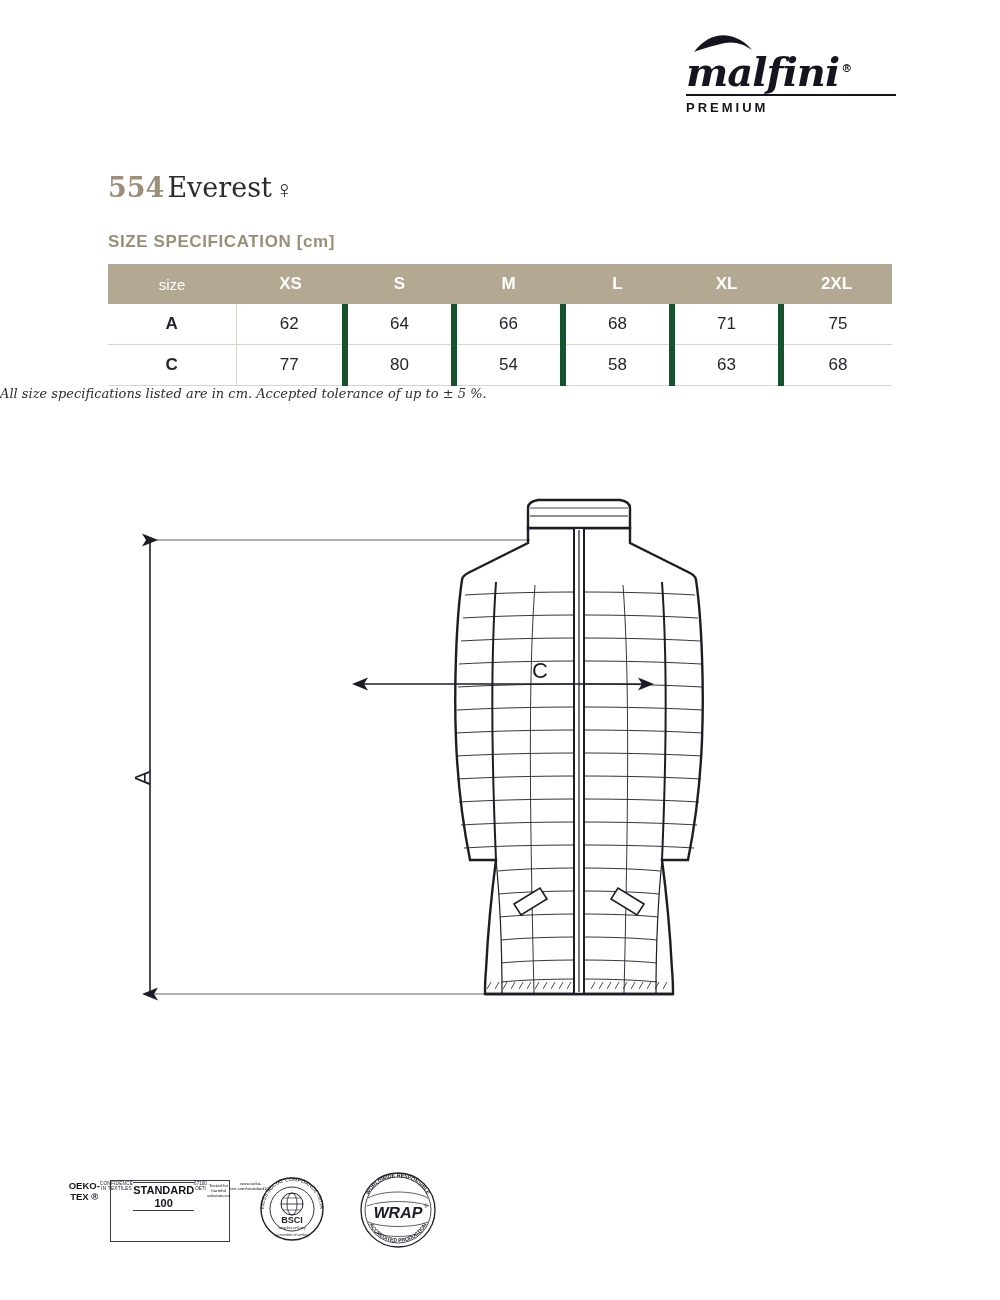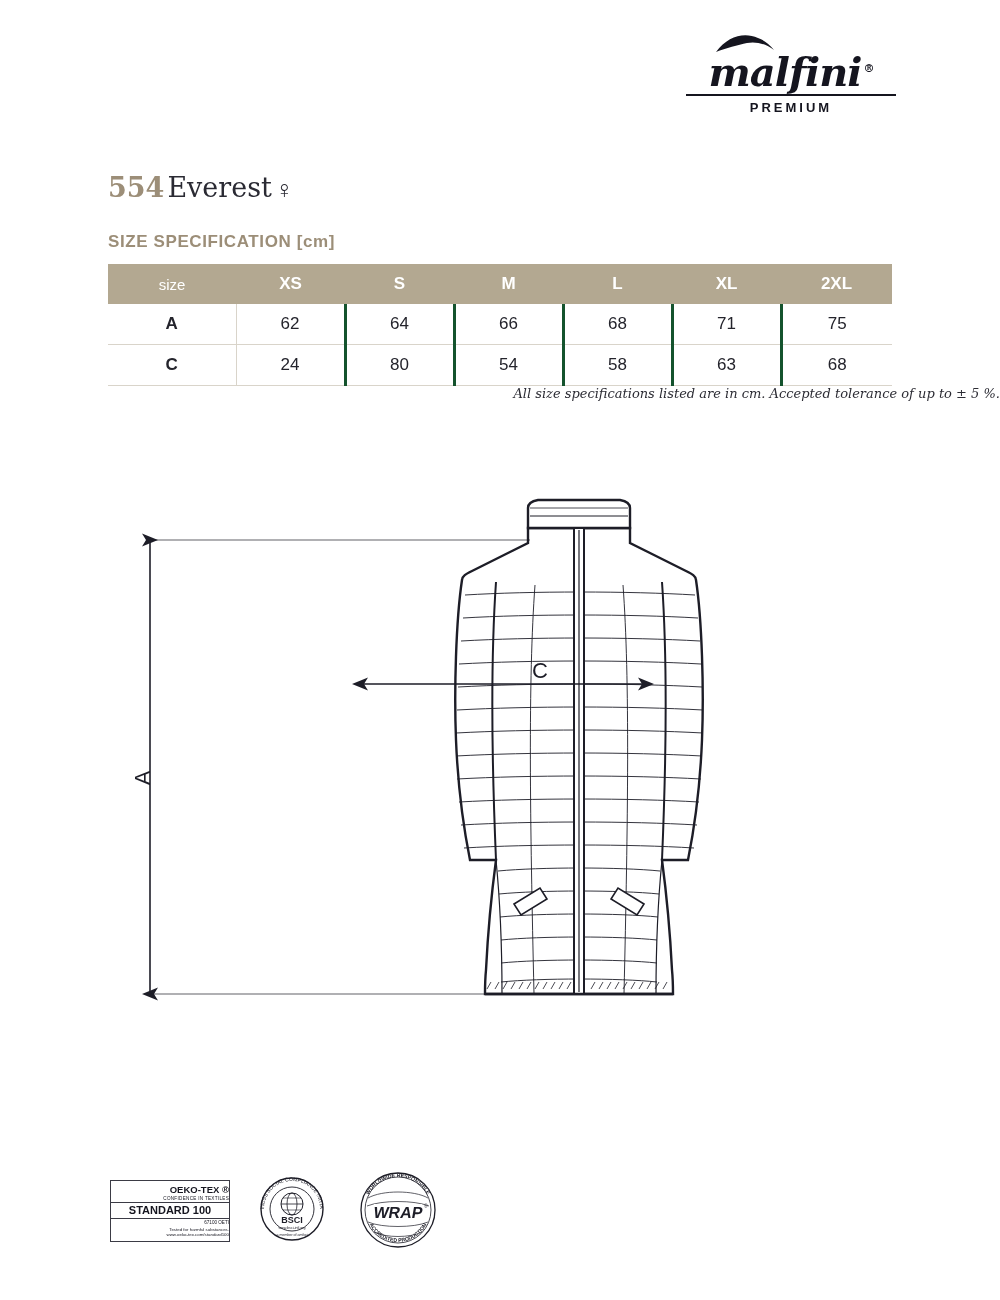--- a/index.html
+++ b/index.html
@@ -15,21 +15,21 @@
     position: relative;
     overflow: hidden;
   }
 
   
   .brand {
     position: absolute;
     top: 52px;
     right: 104px;
     width: 210px;
-    text-align: center;
+    text-align: left;
   }
   .brand-wordmark {
     font-family: "DejaVu Serif", serif;
     font-style: italic;
     font-weight: bold;
     font-size: 40px;
     letter-spacing: -1px;
     color: #15151f;
     line-height: 1;
     position: relative;
@@ -119,37 +119,37 @@
   }
   table.size-table thead th.lbl {
     font-weight: normal;
     font-size: 15px;
     margin-left: 12px;
   }
   table.size-table tbody tr {
     border-bottom: 1px solid #d9d4ca;
   }
   table.size-table tbody td {
-    border-right: 3px solid #14532d;
+    border-right: 6px solid #14532d;
     color: #24242c;
     font-size: 17px;
   }
   table.size-table tbody td:last-child {
     border-right: none;
   }
   table.size-table tbody td.rowlabel {
     font-weight: bold;
     border-right: 1px solid #d9d4ca;
   }
   .tolerance {
     position: absolute;
     left: 0;
     top: 386px;
     width: 1000px;
-    text-align: right;
+    text-align: left;
     font-family: "DejaVu Serif", serif;
     font-style: italic;
     font-size: 13px;
     color: #2c2c34;
   }
 
   
   .drawing {
     position: absolute;
     left: 110px;
@@ -166,22 +166,22 @@
     height: 72px;
     display: flex;
     align-items: center;
     gap: 26px;
   }
   .cert-oeko {
     width: 118px;
     height: 60px;
     border: 1px solid #3b3b45;
     display: flex;
-    flex-direction: column;
-    align-items: flex-end;
+    flex-direction: row;
+    align-items: flex-start;
     justify-content: center;
     text-align: center;
     line-height: 1.15;
   }
   .cert-oeko .l1 { font-size: 9.5px; font-weight: bold; color: #15151f; }
   .cert-oeko .l2 { font-size: 4.6px; letter-spacing: .3px; color: #15151f; }
   .cert-oeko .l3 {
     font-size: 11px; font-weight: bold; color: #15151f;
     border-top: 1px solid #3b3b45; border-bottom: 1px solid #3b3b45;
     width: 100%; padding: 1px 0; margin: 1px 0;
@@ -240,21 +240,21 @@
       <td class="rowlabel">A</td>
       <td>62</td>
       <td>64</td>
       <td>66</td>
       <td>68</td>
       <td>71</td>
       <td>75</td>
     </tr>
     <tr>
       <td class="rowlabel">C</td>
-      <td>24</td>
+      <td>77</td>
       <td>80</td>
       <td>54</td>
       <td>58</td>
       <td>63</td>
       <td>68</td>
     </tr>
   </tbody>
 </table>
 
 <div class="tolerance">All size specifications listed are in cm. Accepted tolerance of up to ± 5 %.</div>

